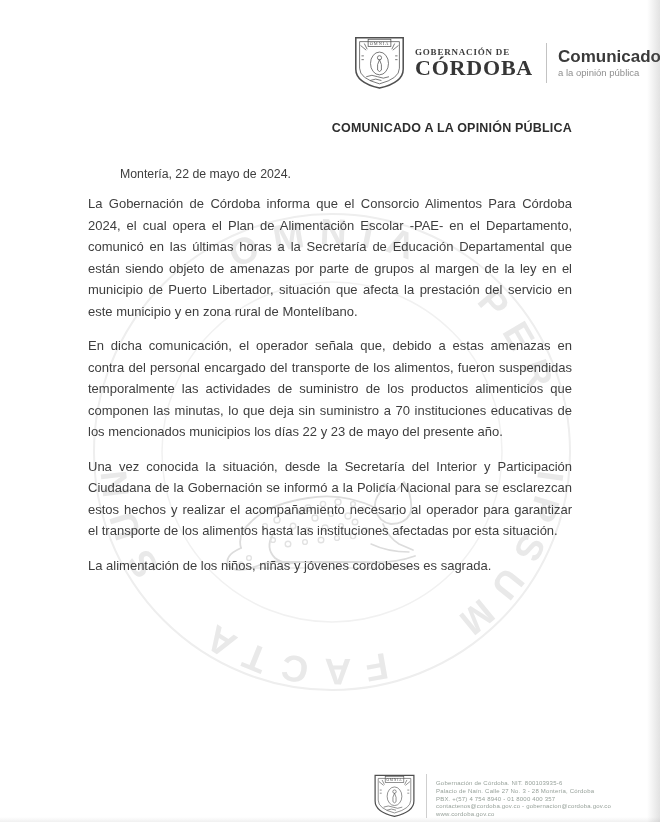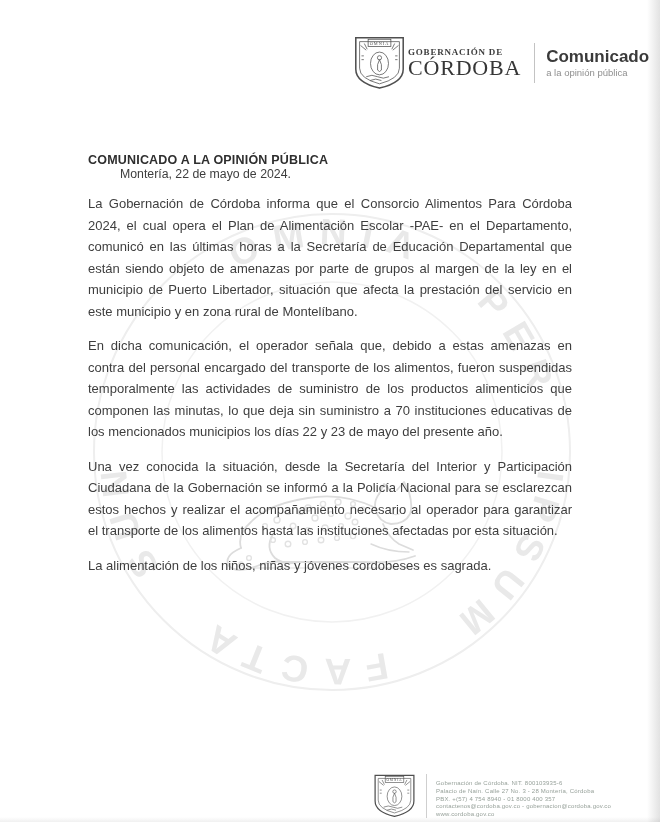--- a/index.html
+++ b/index.html
@@ -3,31 +3,31 @@
 <meta charset="utf-8">
 <style>
   html,body{margin:0;padding:0;background:#ffffff;}
   .page{
     position:relative;width:660px;height:822px;background:#ffffff;
     font-family:"Liberation Sans",sans-serif;overflow:hidden;
   }
   
   .header{position:absolute;top:35px;left:351px;display:flex;align-items:center;}
   .crest-lg{width:57px;height:55px;flex:0 0 auto;}
-  .brand{}
+  .brand{margin-left:7px;}
   .brand-top{font-family:"Liberation Serif",serif;font-size:9px;font-weight:bold;
     letter-spacing:0.8px;color:#3d3d3d;}
-  .brand-name{font-family:"Liberation Serif",serif;font-size:22px;font-weight:normal;
+  .brand-name{font-family:"Liberation Serif",serif;font-size:22px;font-weight:bold;
     letter-spacing:0.8px;color:#363636;line-height:22px;}
   .vdiv{width:1px;height:40px;background:#c3c3c3;margin:0 11px 0 13px;}
   .badge-title{font-size:17px;font-weight:bold;color:#3a3a3a;line-height:19px;}
   .badge-sub{font-size:9.5px;color:#8f8f8f;margin-top:1px;}
   
-  .doc-title{position:absolute;top:121px;left:88px;width:484px;text-align:left;
-    font-size:12.5px;font-weight:bold;color:#2e2e2e;letter-spacing:0.2px;margin-top:32px;}
+  .doc-title{position:absolute;top:121px;left:88px;width:484px;text-align:right;
+    font-size:12.5px;font-weight:bold;color:#2e2e2e;letter-spacing:0.2px;}
   .date-line{position:absolute;top:167px;left:88px;font-size:12.3px;color:#3e3e3e;margin-left:32px;}
   .bodytext{position:absolute;top:193px;left:88px;width:484px;font-size:13px;
     color:#3e3e3e;text-align:justify;line-height:21.5px;}
   .bodytext p{margin:0 0 13px 0;}
   
   .watermark{position:absolute;left:0;top:0;width:660px;height:822px;pointer-events:none;}
   
   .footer{position:absolute;left:371px;top:773px;display:flex;align-items:flex-start;}
   .crest-sm{width:47px;height:45px;flex:0 0 auto;}
   .f-div{width:1px;height:44px;background:#cfcfcf;margin:1px 9px 0 8px;}

